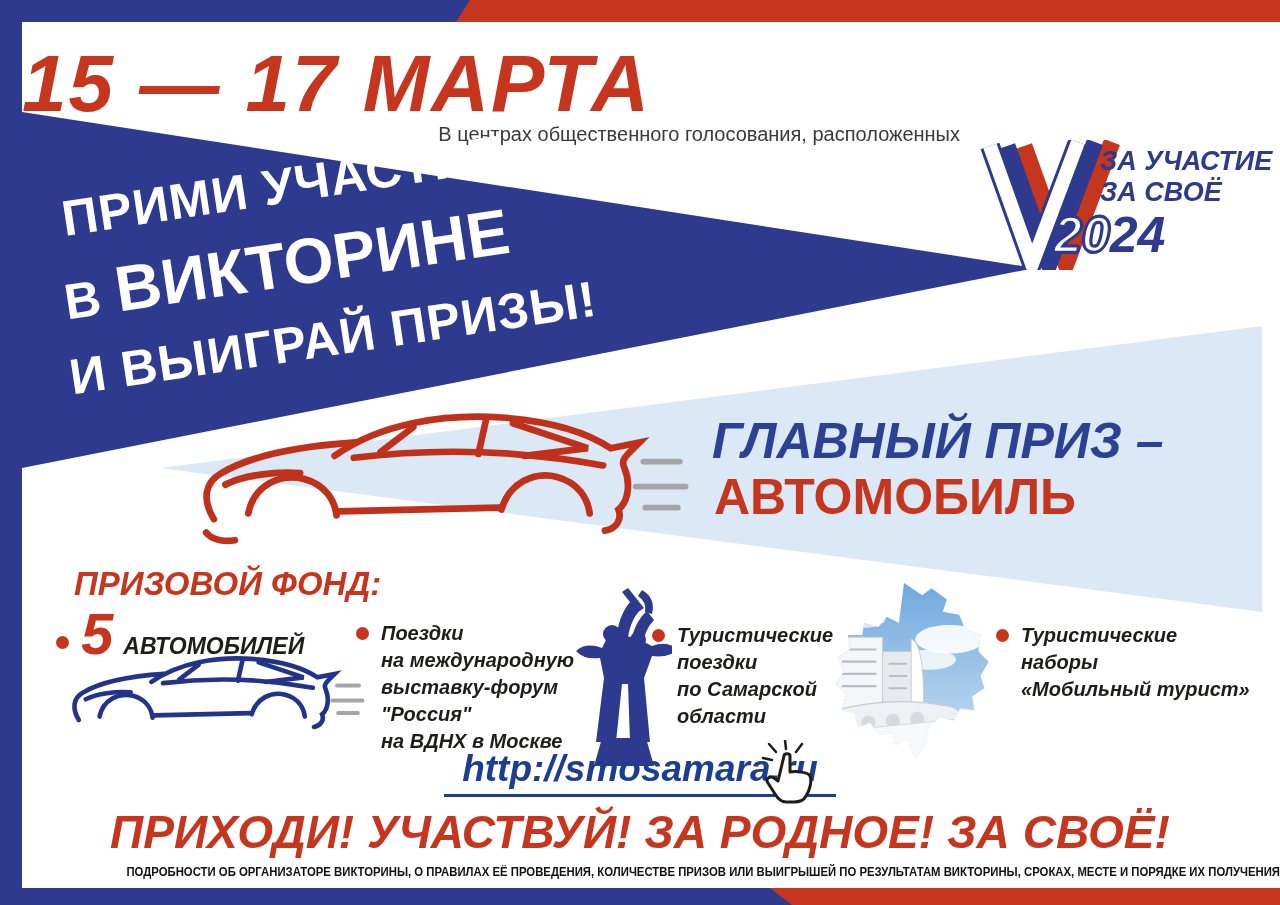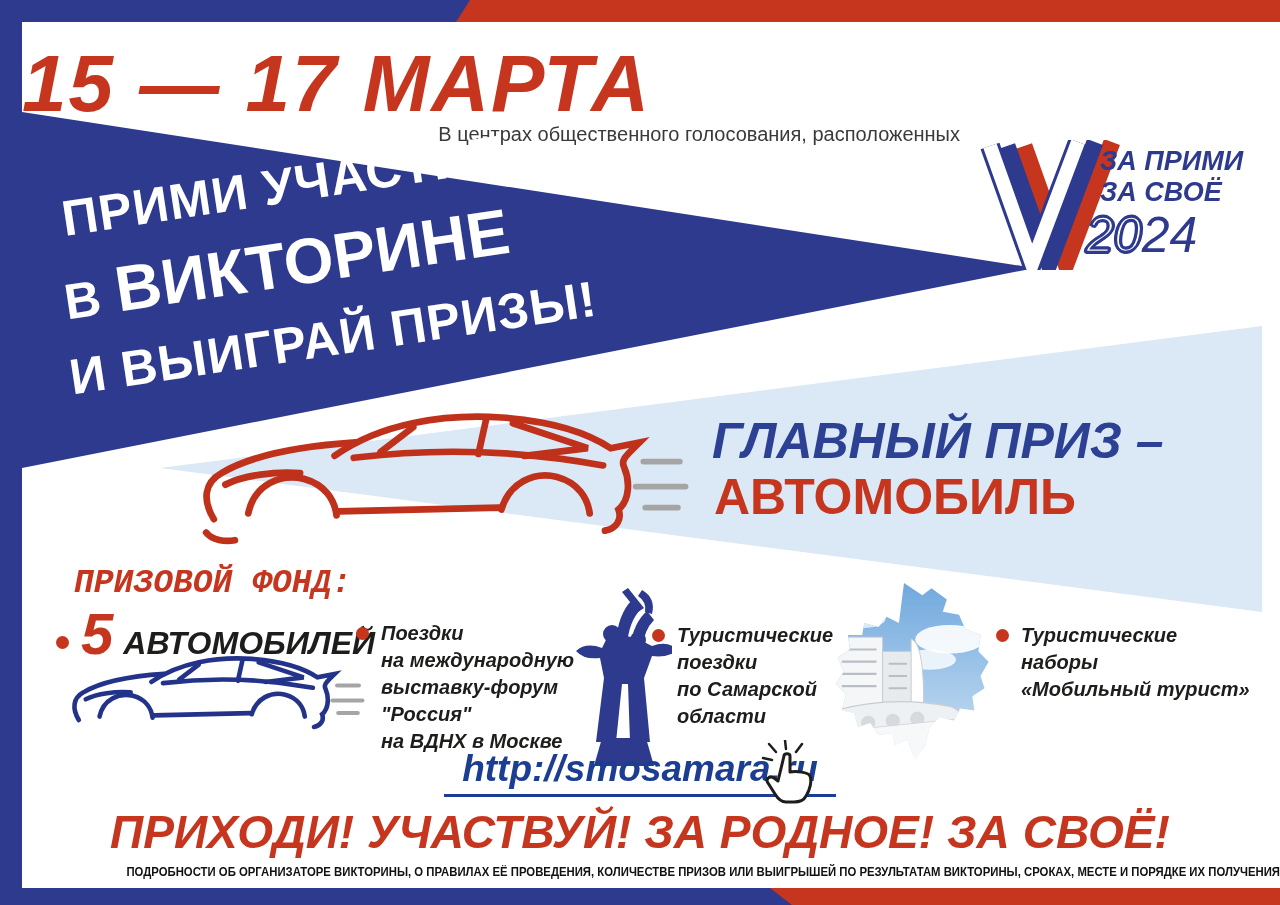--- a/index.html
+++ b/index.html
@@ -26,46 +26,46 @@
   .dates{left:22px;right:40px;top:38px;text-align:left;color:#c6361f;
       font-size:80px;font-weight:bold;font-style:italic;letter-spacing:2px;z-index:3;}
   .subtitle{right:320px;top:120px;text-align:right;color:#3a3a3a;font-size:20px;
       line-height:29px;z-index:3;margin-left:10px;}
 
   
   .logo{left:972px;top:138px;width:280px;height:135px;z-index:4;}
   .logo-v{position:absolute;left:0;top:2px;}
   .logo-txt{position:absolute;left:128px;top:8px;color:#2d3a8e;font-style:italic;
       font-weight:bold;font-size:27px;line-height:31px;white-space:nowrap;}
-  .logo-year{position:absolute;left:82px;top:68px;font-style:italic;font-weight:normal;
-      font-size:50px;color:#2d3a8e;white-space:nowrap;margin-left:32px;}
+  .logo-year{position:absolute;left:82px;top:68px;font-style:italic;font-weight:bold;
+      font-size:50px;color:#2d3a8e;white-space:nowrap;}
   .yr-outline{color:#fff;-webkit-text-stroke:2.5px #2d3a8e;
       text-shadow:2px 0 #2d3a8e,-2px 0 #2d3a8e,0 2px #2d3a8e,0 -2px #2d3a8e;}
 
   
   .banner-text{left:48px;top:192px;transform:rotate(-8.6deg);transform-origin:0 0;
       color:#fff;font-weight:bold;z-index:3;white-space:nowrap;}
   .bt1{font-size:50px;letter-spacing:1px;margin-left:10px;}
   .bt2{font-size:50px;letter-spacing:1px;margin-top:12px;}
   .bt2 .big{font-size:64px;letter-spacing:0;}
   .bt3{font-size:50px;letter-spacing:1px;margin-top:14px;margin-left:-6px;}
 
   
   .prize1{left:712px;top:412px;color:#2d4194;font-size:50px;font-weight:bold;
       font-style:italic;z-index:3;}
   .prize2{left:714px;top:468px;color:#c6361f;font-size:50px;font-weight:bold;
       z-index:3;}
 
   
   .fund-title{left:74px;top:565px;color:#c6361f;font-size:33px;font-weight:bold;
-      font-style:italic;z-index:3;font-family:Liberation Mono, monospace;}
+      font-style:italic;z-index:3;}
   .fund-row{left:56px;top:600px;display:flex;align-items:baseline;z-index:3;}
   .fund-row .dot{align-self:center;margin-top:18px;}
   .fund-count{color:#c6361f;font-size:58px;font-weight:bold;font-style:italic;margin:0 10px 0 12px;}
-  .fund-label{color:#1d1d1b;font-size:32px;font-weight:bold;font-style:italic;}
+  .fund-label{color:#1d1d1b;font-size:23px;font-weight:bold;font-style:italic;}
 
   .dot{width:13px;height:13px;border-radius:50%;background:#c6361f;flex:none;}
 
   .bullet{display:flex;gap:12px;z-index:3;}
   .bullet .dot{margin-top:7px;}
   .bullet .lines{color:#1d1d1b;font-size:20px;line-height:27px;font-weight:bold;
       font-style:italic;}
   .bullet .lines span{display:block;}
   .b1{left:356px;top:620px;}
   .b2{left:652px;top:622px;}
@@ -110,21 +110,21 @@
 </div>
 
 <div class="abs logo">
   <svg class="logo-v" width="150" height="130" viewBox="0 0 150 130">
     <polyline points="52,6 94,124 140,2" fill="none" stroke="#c6361f" stroke-width="17"></polyline>
     <polyline points="35,6 77,124 123,2" fill="none" stroke="#2d3a8e" stroke-width="17"></polyline>
     <polyline points="18,6 60,124 106,2" fill="none" stroke="#2d3a8e" stroke-width="20"></polyline>
     <polyline points="18,6 60,124 106,2" fill="none" stroke="#ffffff" stroke-width="14"></polyline>
   </svg>
   <div class="logo-txt">
-    <span>ЗА ПРИМИ</span><br>
+    <span>ЗА УЧАСТИЕ</span><br>
     <span>ЗА СВОЁ</span>
   </div>
   <div class="logo-year"><span class="yr-outline">20</span><span>24</span></div>
 </div>
 
 <div class="abs banner-text">
   <div class="bt1">ПРИМИ УЧАСТИЕ</div>
   <div class="bt2">
     <span>В</span>
     <span class="big">ВИКТОРИНЕ</span>

